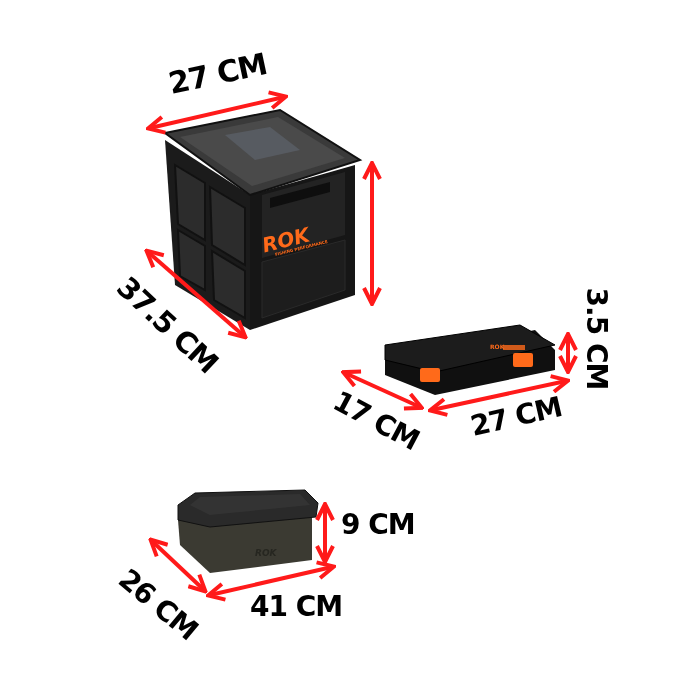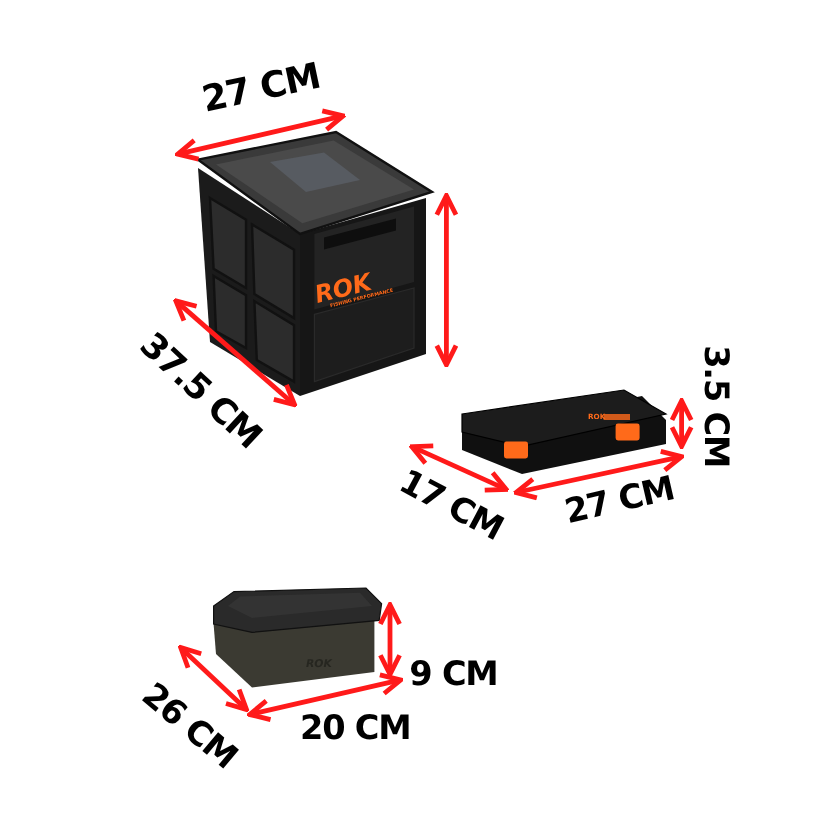--- a/index.html
+++ b/index.html
@@ -70,16 +70,16 @@
     <text x="255" y="556" font-family="DejaVu Sans, sans-serif" font-weight="bold" font-style="italic" font-size="9" fill="#262620">ROK</text>
   </svg>
 
   <div class="label" style="left:168px; top:56px; font-size:30px; transform:rotate(-12deg);">27 CM</div>
   <div class="label" style="left:105px; top:308px; font-size:29px; transform:rotate(43deg);">37.5 CM</div>
 
   <div class="label" style="left:546px; top:322px; font-size:28px; transform:rotate(90deg);">3.5 CM</div>
   <div class="label" style="left:330px; top:404px; font-size:28px; transform:rotate(28deg);">17 CM</div>
   <div class="label" style="left:470px; top:400px; font-size:28px; transform:rotate(-13deg);">27 CM</div>
 
-  <div class="label" style="left:341px; top:545px; font-size:28px;">9 CM</div>
+  <div class="label" style="left:341px; top:508px; font-size:28px;">9 CM</div>
   <div class="label" style="left:112px; top:588px; font-size:28px; transform:rotate(40deg);">26 CM</div>
-  <div class="label" style="left:250px; top:590px; font-size:28px;">20 CM</div>
+  <div class="label" style="left:250px; top:590px; font-size:28px;">41 CM</div>
 </div>
 
 </body></html>

